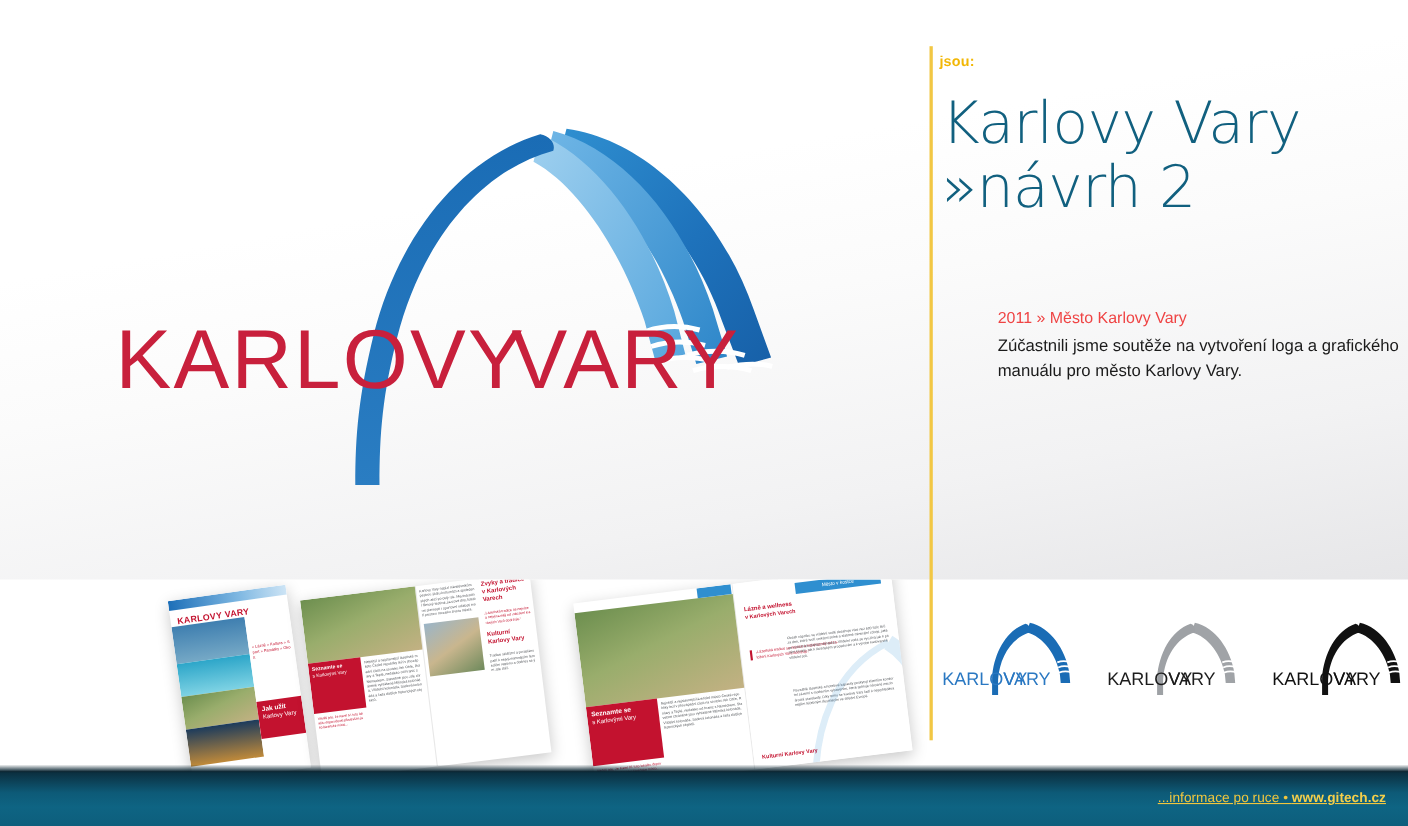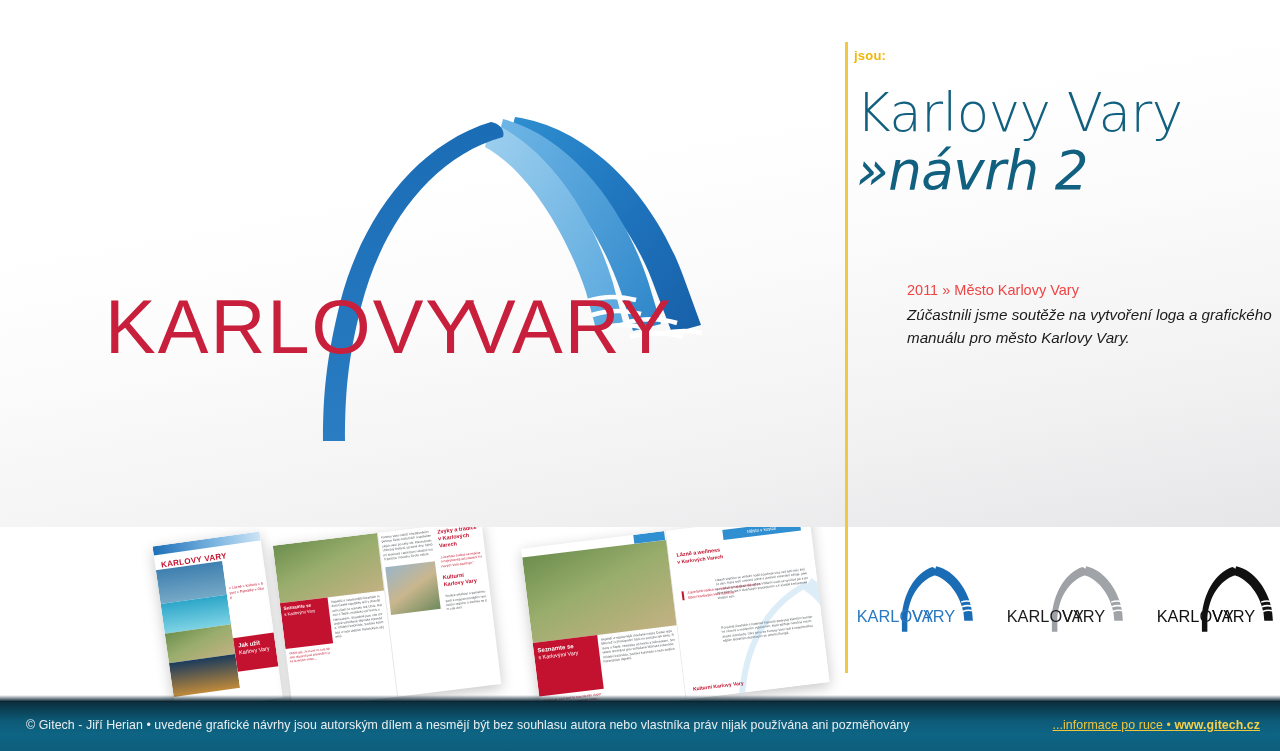--- a/index.html
+++ b/index.html
@@ -40,31 +40,31 @@
     font-size:13px;font-weight:bold;color:#f2b705;letter-spacing:0.2px;
   }
   .headline{
     position:absolute;left:11px;top:42px;width:420px;
     font-family:"DejaVu Sans", sans-serif;
     font-weight:300;
     font-size:53px;line-height:58px;
     color:#11607f;
     letter-spacing:-0.5px;
   }
-  .headline .l2{display:block;font-style:italic;}
+  .headline .l2{display:block;}
 
   .meta{
     position:absolute;left:62px;top:238px;width:360px;
     font-size:14.5px;color:#ef4444;line-height:20px;
   }
   .body-copy{
     position:absolute;left:62px;top:262px;width:368px;
     font-size:15.2px;line-height:22.6px;color:#1b1b1b;
   }
-  .body-copy p{margin:0 0 12px 0;font-style:italic;}
+  .body-copy p{margin:0 0 12px 0;}
   .body-copy p:last-child{margin-bottom:0;}
 
   
   .variants{
     position:absolute;left:10px;top:512px;width:425px;height:90px;
     display:flex;align-items:center;justify-content:space-between;
   }
   .variant{width:125px;height:78px;}
   .variant svg{display:block;width:100%;height:100%;}
 
@@ -328,19 +328,18 @@
             <path d="M110,10 C140,34 150,90 148,140" stroke="#2f8fd0" stroke-width="14" fill="none"></path>
           </svg>
         </div>
       </div>
     </div>
 
   </div>
 
   <div class="footer-shadow"></div>
   <div class="footer">
-    <div class="footer-left">© Gitech - Jiří Herian • uvedené grafické návrhy jsou autorským dílem a nesmějí být bez souhlasu autora nebo vlastníka práv nijak používána ani pozměňovány</div>
     <div class="footer-right">
       <span>...informace po ruce • </span><b>www.gitech.cz</b>
     </div>
   </div>
 
 </div>
 
 </body></html>

